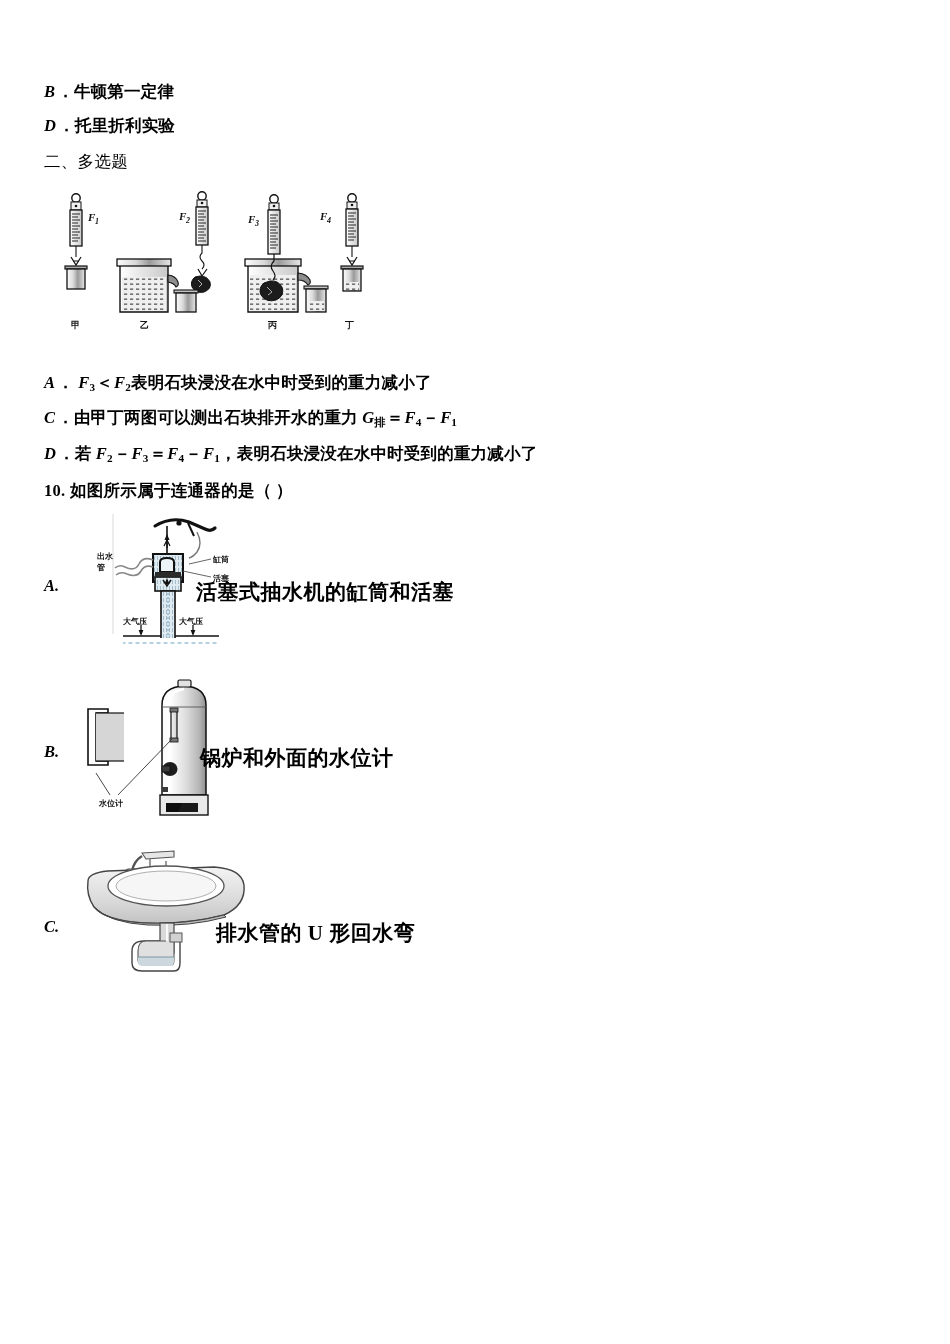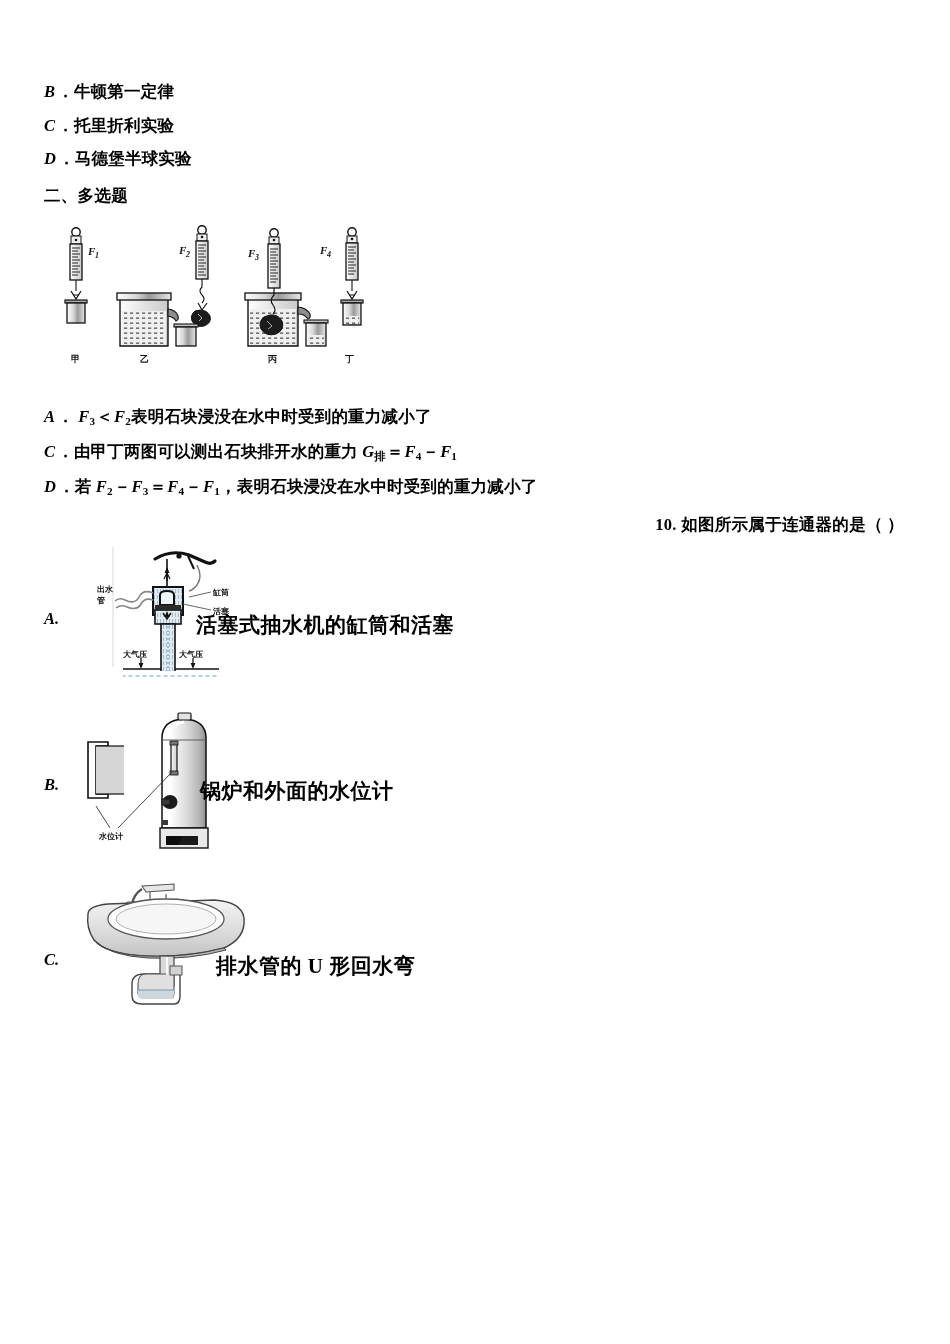--- a/index.html
+++ b/index.html
@@ -38,21 +38,21 @@
     letter-spacing: 0.2px;
   }
   .opt-letter {
     font-family: "Liberation Serif", serif;
     font-style: italic;
     font-weight: bold;
     padding-right: 2px;
   }
   .sec-head {
     font-size: 16.5px;
-    font-weight: bold;
+    font-weight: normal;
     margin-top: 12px;
     margin-bottom: 6px;
     letter-spacing: 0.3px;
   }
   .q-line {
     font-size: 16.5px;
     font-weight: bold;
     line-height: 1.25;
     margin-bottom: 4px;
     letter-spacing: 0.3px;
@@ -120,24 +120,21 @@
 </head>
 <body>
 
 <div class="page">
   <div class="content">
 
     <div class="opt-line">
       <span class="opt-letter">B</span><span>．</span><span>牛顿第一定律</span>
     </div>
     <div class="opt-line">
-      <span class="opt-letter">C</span><span>．</span><span>托里折利实验</span>
-    </div>
-    <div class="opt-line">
-      <span class="opt-letter">D</span><span>．</span><span>马德堡半球实验</span>
+      <span class="opt-letter">D</span><span>．</span><span>托里折利实验</span>
     </div>
 
     <div class="sec-head">二、多选题</div>
 
 
     <div class="fig-archimedes">
       <svg width="340" height="160" viewBox="0 0 340 160">
         <defs>
           <linearGradient id="gmetal" x1="0" y1="0" x2="1" y2="0">
             <stop offset="0%" stop-color="#fdfdfd"></stop>
@@ -304,21 +301,21 @@
 
       <div class="opt-line">
         <span class="opt-letter">C</span><span>．</span><span>由甲丁两图可以测出石块排开水的重力 </span><span class="formula">G<sub>排</sub></span><span class="op">＝</span><span class="formula">F<sub>4</sub></span><span class="op">－</span><span class="formula">F<sub>1</sub></span>
       </div>
 
       <div class="opt-line">
         <span class="opt-letter">D</span><span>．</span><span>若 </span><span class="formula">F<sub>2</sub></span><span class="op">－</span><span class="formula">F<sub>3</sub></span><span class="op">＝</span><span class="formula">F<sub>4</sub></span><span class="op">－</span><span class="formula">F<sub>1</sub></span><span>，表明石块浸没在水中时受到的重力减小了</span>
       </div>
     </div>
 
-    <div class="q-line" style="margin-top:7px;text-align:right;">
+    <div class="q-line" style="margin-top:7px;">
       <span>10.</span>
       <span>如图所示属于连通器的是（ ）</span>
     </div>
 
     <div class="q10-opt" style="height:145px;">
       <span class="q10-letter" style="left:0px; top:62px;">A.</span>
       <div style="position:absolute; left:38px; top:0px;margin-left:11px;">
         <svg width="180" height="142" viewBox="0 0 180 142">
           <defs>
             <linearGradient id="pipegrad" x1="0" y1="0" x2="1" y2="0">

